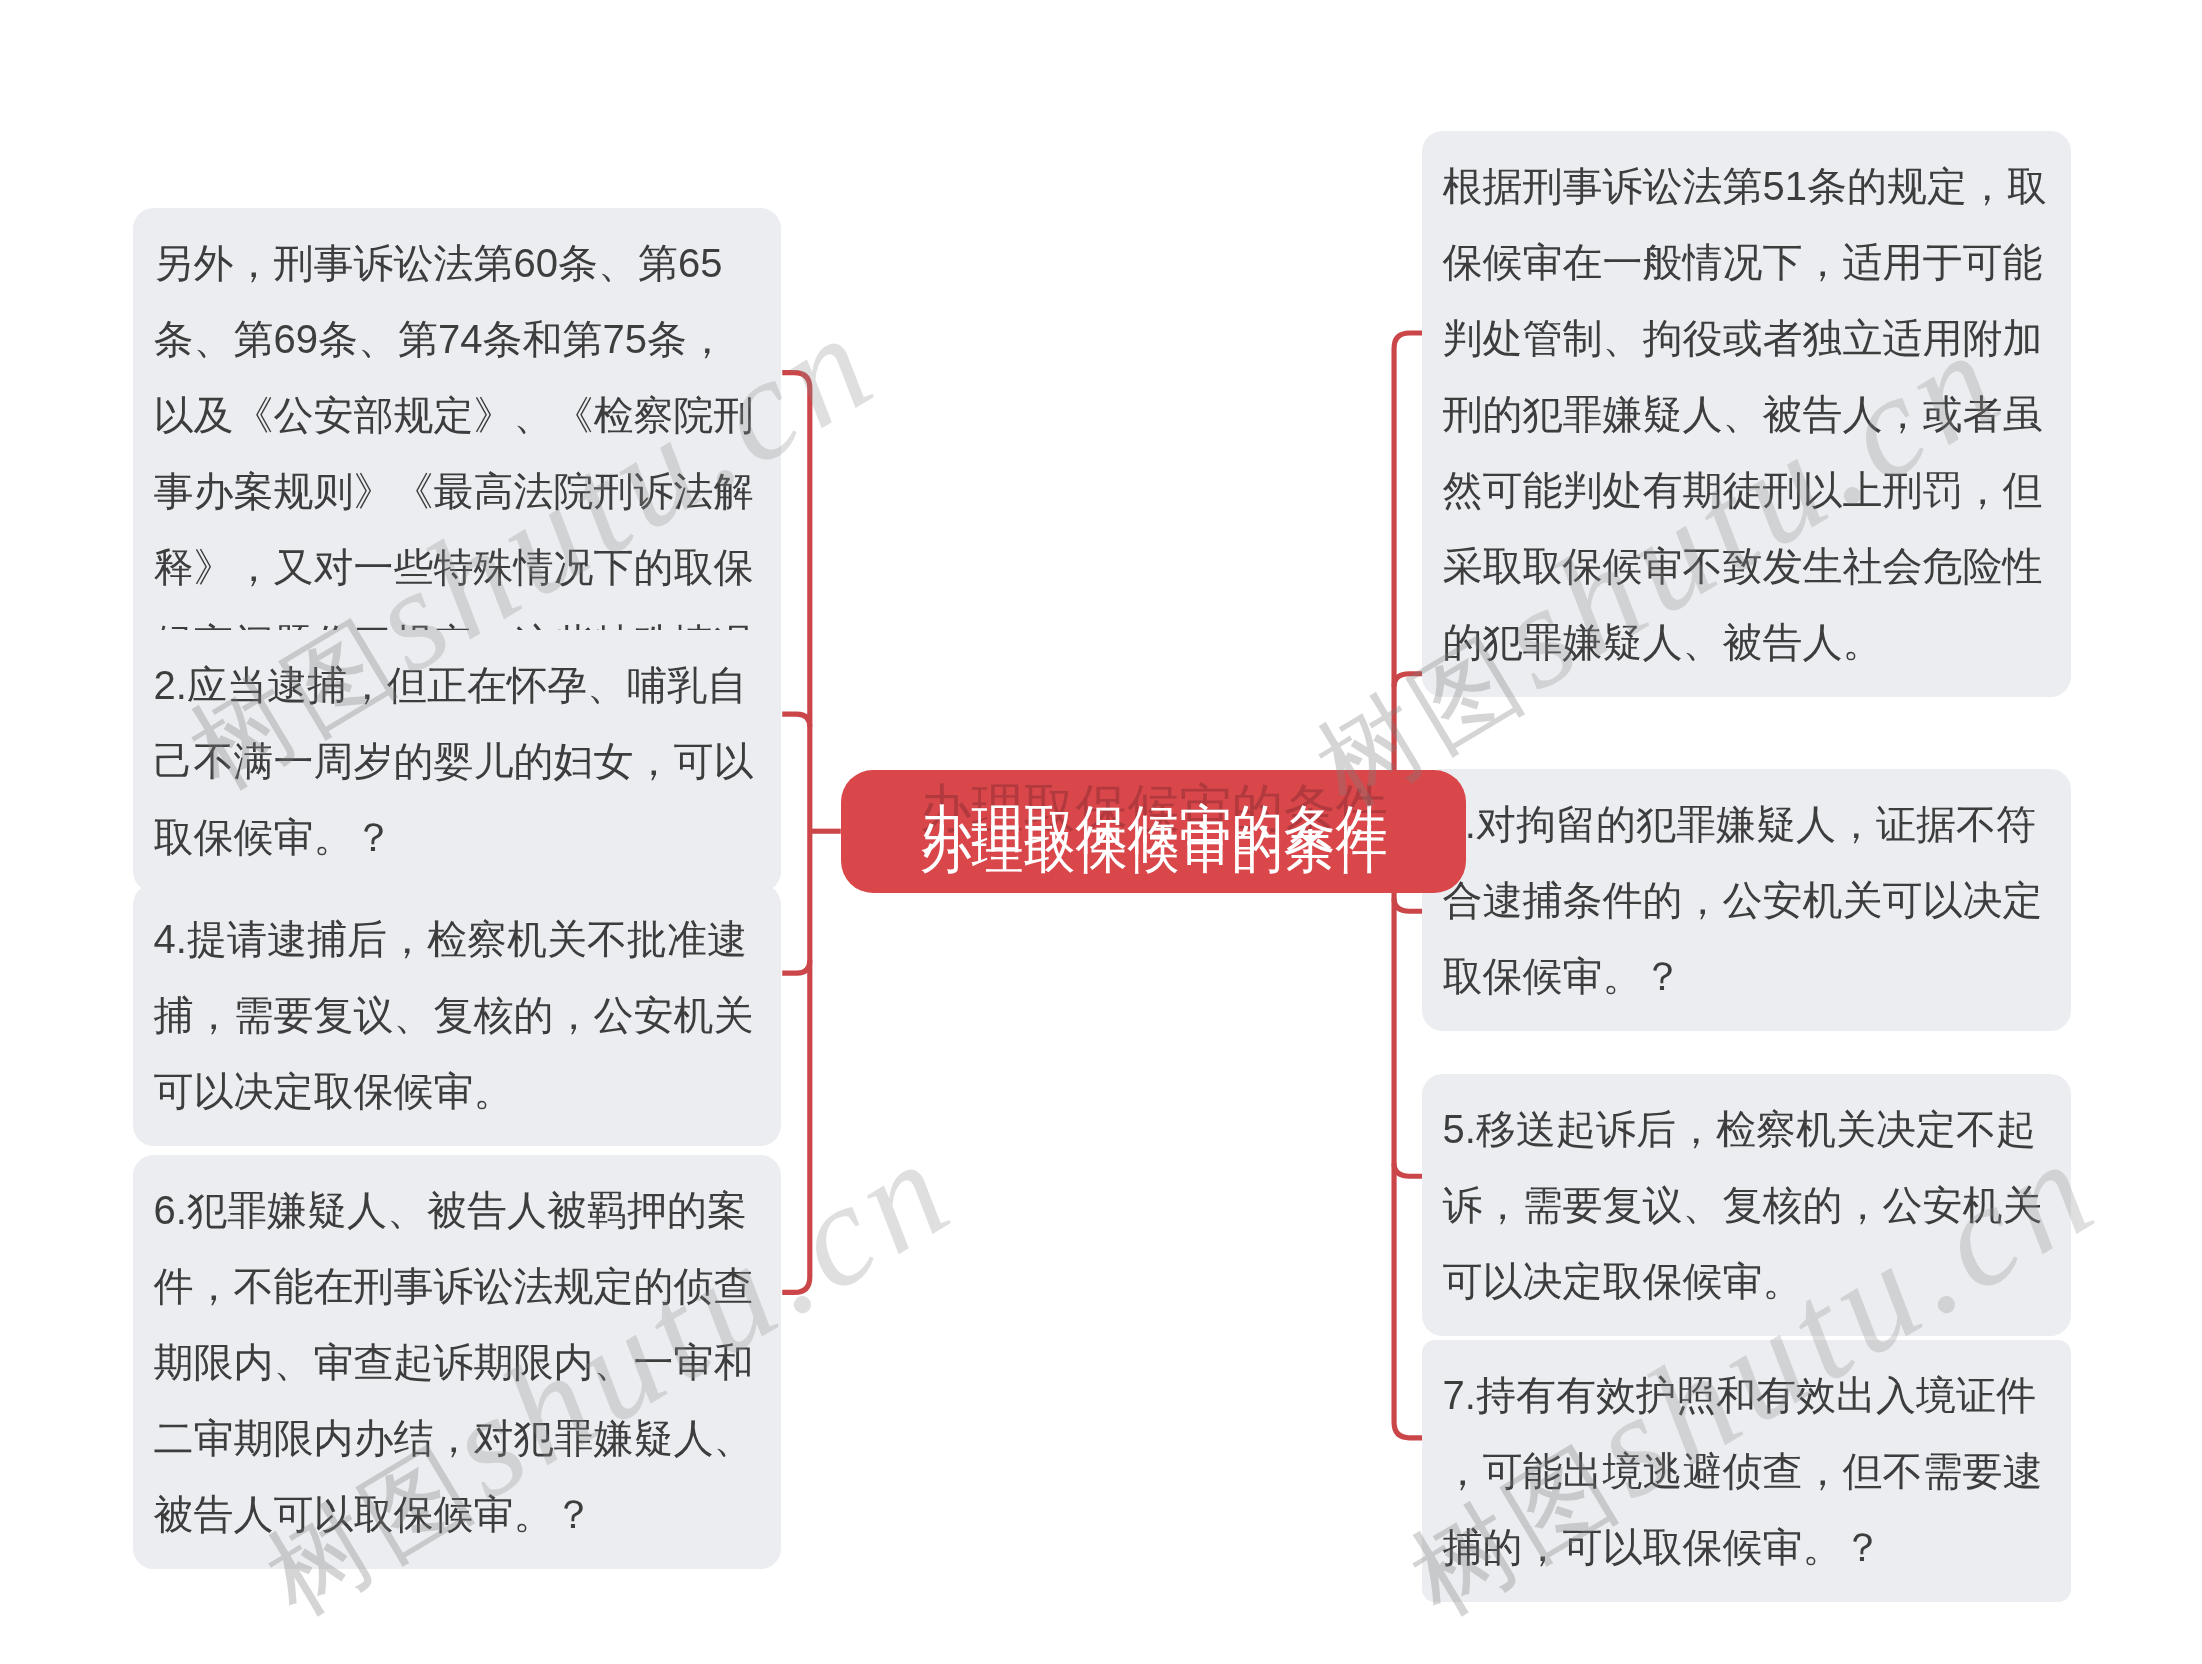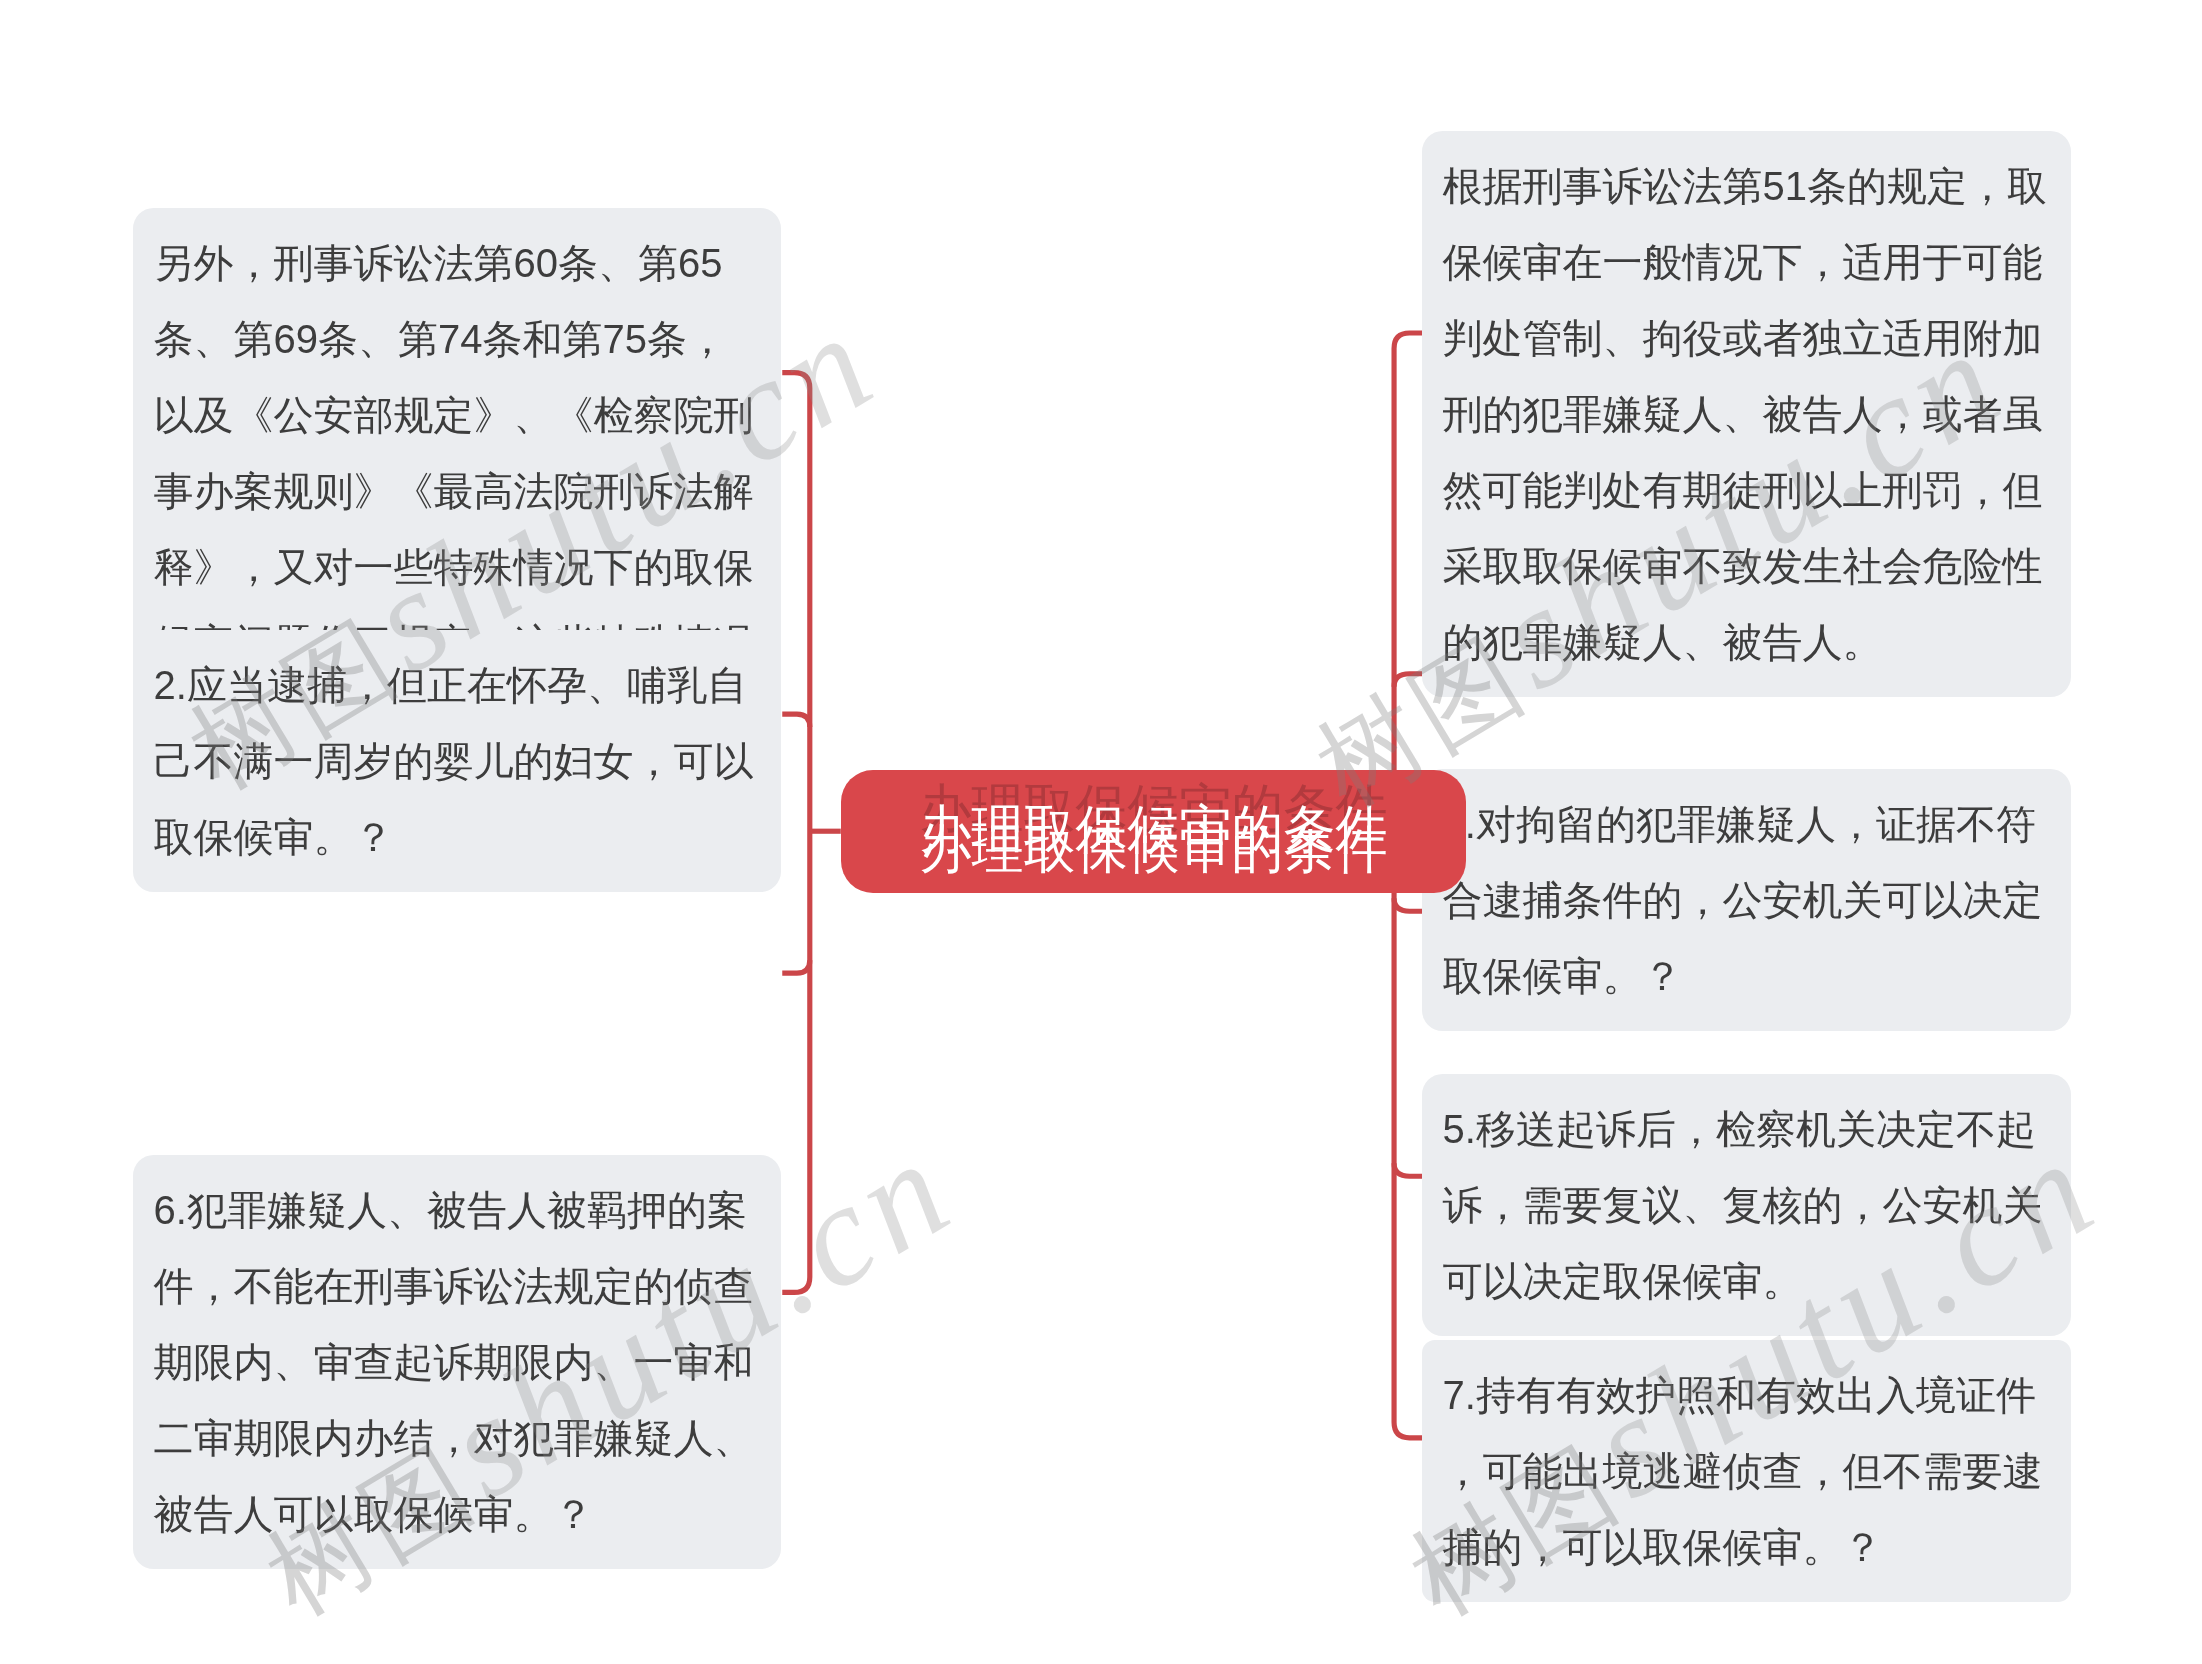--- a/index.html
+++ b/index.html
@@ -98,20 +98,21 @@
     <path d="M 941 966 L 977 966"></path>
     <path d="M 1653 387 L 1638 387 Q 1620 387 1620 405 L 1620 1653 Q 1620 1671 1638 1671 L 1653 1671"></path>
     <path d="M 1653 783 L 1638 783 Q 1620 783 1620 798"></path>
     <path d="M 1653 1059 L 1638 1059 Q 1620 1059 1620 1044"></path>
     <path d="M 1653 1367 L 1638 1367 Q 1620 1367 1620 1352"></path>
     <path d="M 1592 966 L 1620 966"></path>
   </svg>
 
   <div id="node-l1" class="branch b-l">另外，刑事诉讼法第60条、第65条、第69条、第74条和第75条，以及《公安部规定》、《检察院刑事办案规则》《最高法院刑诉法解释》，又对一些特殊情况下的取保候审问题作了规定，这些特殊情况是：？</div>
   <div id="node-l2" class="branch b-l">2.应当逮捕，但正在怀孕、哺乳自己不满一周岁的婴儿的妇女，可以取保候审。？</div>
+  <div id="node-l3" class="branch b-l">4.提请逮捕后，检察机关不批准逮捕，需要复议、复核的，公安机关可以决定取保候审。</div>
   <div id="node-l4" class="branch b-l">6.犯罪嫌疑人、被告人被羁押的案件，不能在刑事诉讼法规定的侦查期限内、审查起诉期限内、一审和二审期限内办结，对犯罪嫌疑人、被告人可以取保候审。？</div>
 
   <div id="node-r1" class="branch b-r">根据刑事诉讼法第51条的规定，取保候审在一般情况下，适用于可能判处管制、拘役或者独立适用附加刑的犯罪嫌疑人、被告人，或者虽然可能判处有期徒刑以上刑罚，但采取取保候审不致发生社会危险性的犯罪嫌疑人、被告人。</div>
   <div id="node-r3" class="branch b-r">3.对拘留的犯罪嫌疑人，证据不符合逮捕条件的，公安机关可以决定取保候审。？</div>
   <div id="node-r4" class="branch b-r">5.移送起诉后，检察机关决定不起诉，需要复议、复核的，公安机关可以决定取保候审。</div>
   <div id="node-r5" class="branch b-r">7.持有有效护照和有效出入境证件，可能出境逃避侦查，但不需要逮捕的，可以取保候审。？</div>
 
   <div id="root-node">
     <span class="t ghost">办理取保候审的条件</span>
     <span class="t w1">办理取保候审的条件</span>

